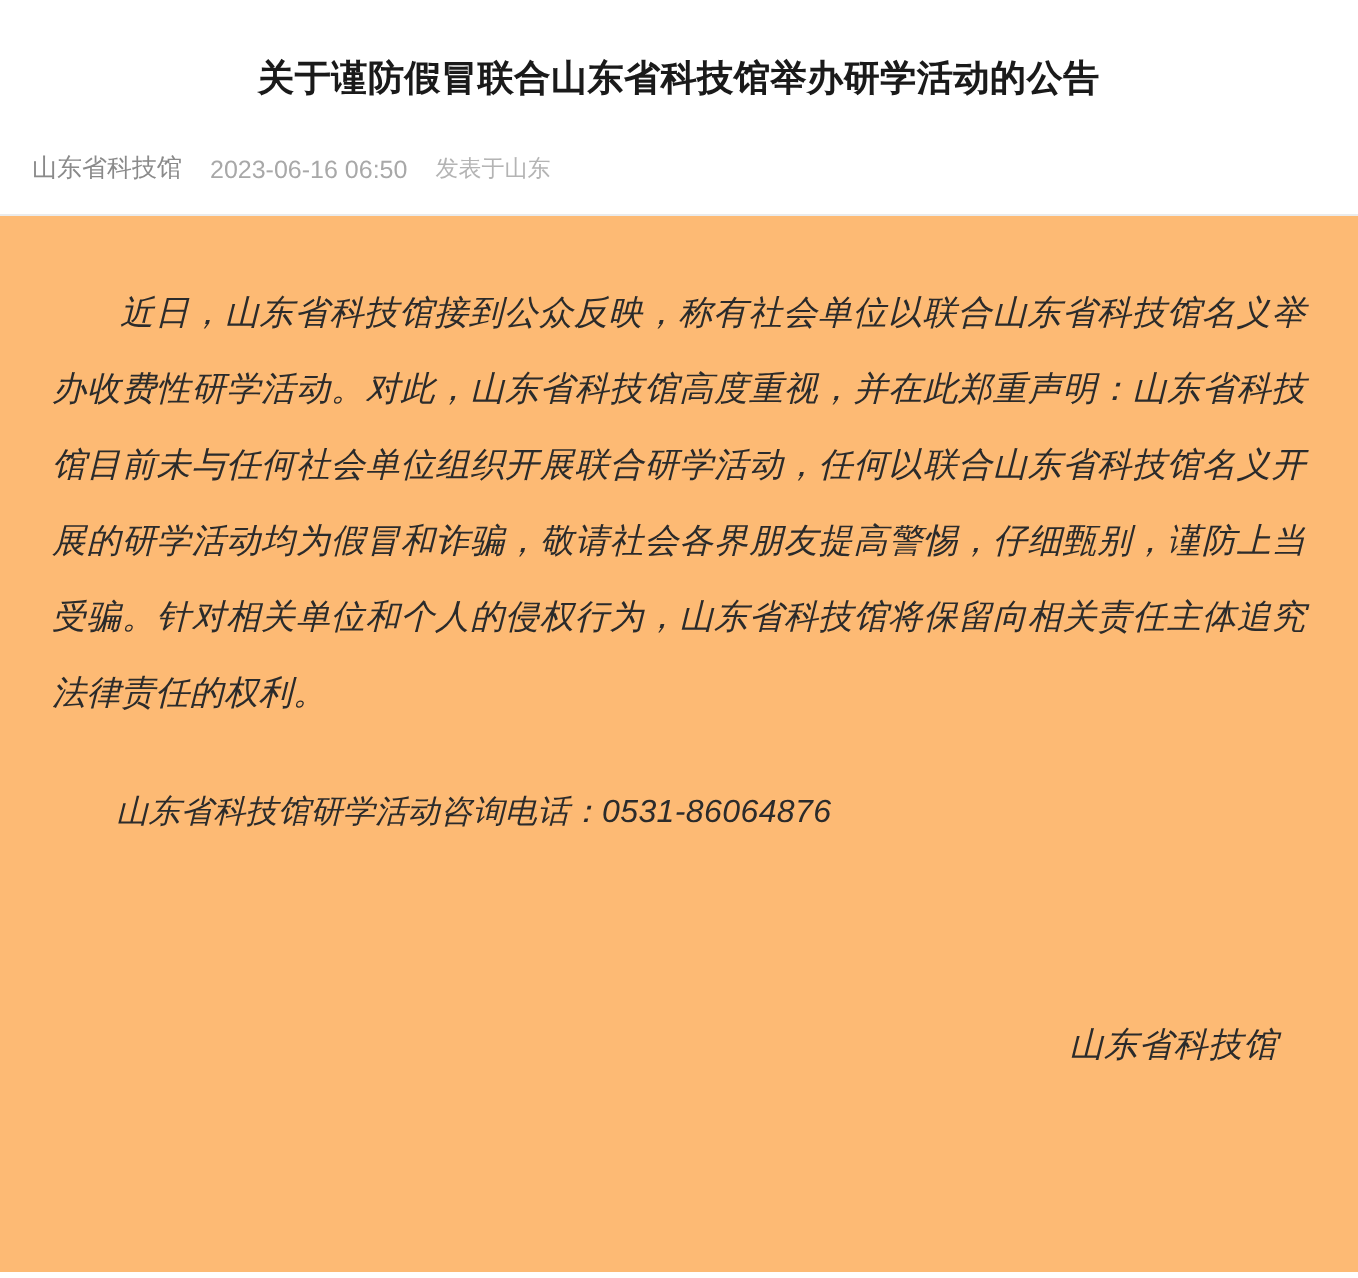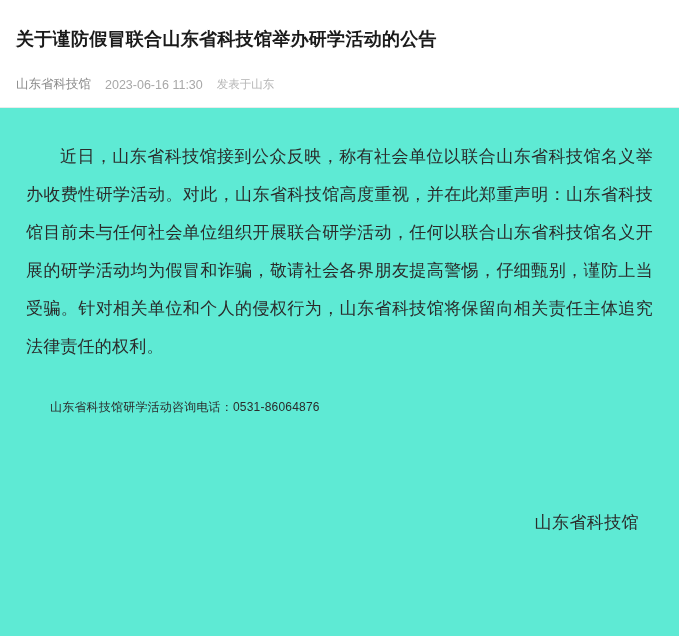--- a/index.html
+++ b/index.html
@@ -20,20 +20,21 @@
     box-sizing: border-box;
     position: relative;
   }
   .article-title {
     font-size: 18px;
     font-weight: bold;
     color: #1a1a1a;
     line-height: 26px;
     padding: 14px 16px 0 16px;
     letter-spacing: 0.3px;
+    text-align: center;
   }
   .meta-row {
     display: flex;
     align-items: center;
     padding: 12px 16px 14px 16px;
     font-size: 12px;
     color: #9a9a9a;
   }
   .meta-source {
     color: #8a8a8a;
@@ -49,36 +50,37 @@
     color: #b4b4b4;
     font-size: 11.5px;
     text-align: right;
   }
   .divider {
     height: 1px;
     background: #ebebeb;
     margin: 0;
   }
   .body-card {
-    background: #5eead4;
+    background: #fdba74;
     padding: 30px 26px 24px 26px;
     box-sizing: border-box;
     min-height: 528px;
+    font-style: italic;
   }
   .body-para {
     font-size: 17px;
     line-height: 38px;
     color: #2b2b2b;
     text-indent: 2em;
     margin: 0 0 24px 0;
     text-align: justify;
     letter-spacing: 0.2px;
   }
   .contact-line {
-    font-size: 12px;
+    font-size: 16px;
     line-height: 34px;
     color: #2b2b2b;
     text-indent: 2em;
     margin: 22px 0 0 0;
     letter-spacing: 0.2px;
   }
   .signature {
     margin-top: 80px;
     text-align: right;
     padding-right: 14px;
@@ -92,21 +94,21 @@
 </style>
 </head>
 <body>
 
 <div class="article">
 
   <h1 class="article-title">关于谨防假冒联合山东省科技馆举办研学活动的公告</h1>
 
   <div class="meta-row">
     <span class="meta-source">山东省科技馆</span>
-    <span class="meta-time">2023-06-16 11:30</span>
+    <span class="meta-time">2023-06-16 06:50</span>
     <span class="meta-location">发表于山东</span>
   </div>
 
   <div class="divider"></div>
 
   <div class="body-card">
     <p class="body-para">近日，山东省科技馆接到公众反映，称有社会单位以联合山东省科技馆名义举办收费性研学活动。对此，山东省科技馆高度重视，并在此郑重声明：山东省科技馆目前未与任何社会单位组织开展联合研学活动，任何以联合山东省科技馆名义开展的研学活动均为假冒和诈骗，敬请社会各界朋友提高警惕，仔细甄别，谨防上当受骗。针对相关单位和个人的侵权行为，山东省科技馆将保留向相关责任主体追究法律责任的权利。</p>
 
     <p class="contact-line">山东省科技馆研学活动咨询电话：0531-86064876</p>
 

